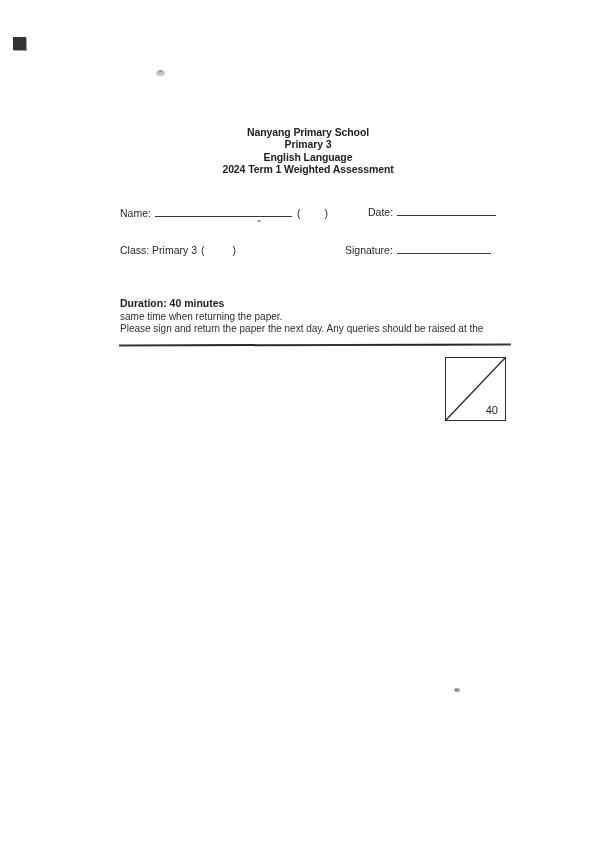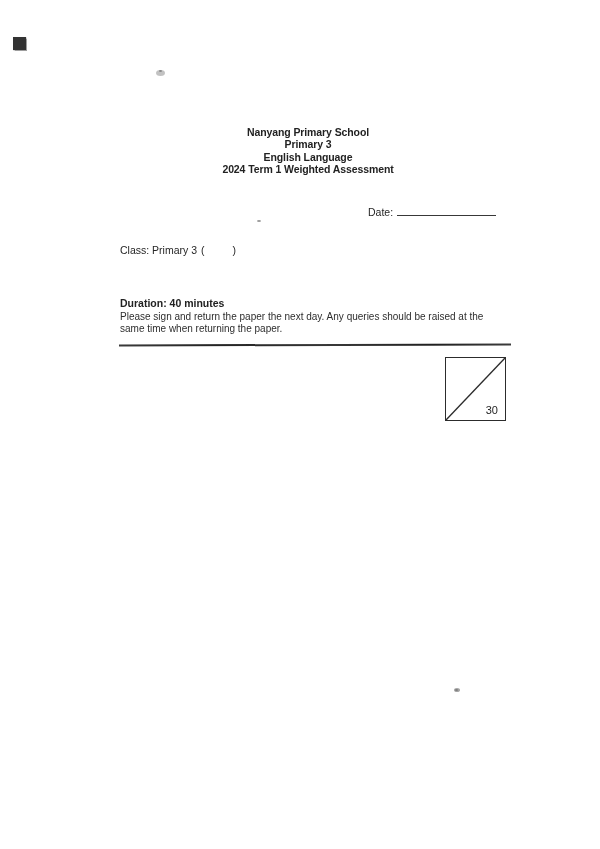--- a/index.html
+++ b/index.html
@@ -118,36 +118,42 @@
   <div class="artifact art-speck-underline"></div>
   <div class="artifact art-speck-bottom"></div>
 
   <div class="header">
     <div>Nanyang Primary School</div>
     <div>Primary 3</div>
     <div>English Language</div>
     <div>2024 Term 1 Weighted Assessment</div>
   </div>
 
+  <div class="name-group">
+    <span class="field-label">Name:</span><span class="blank-line"></span><span class="paren">(</span><span class="paren-gap"></span><span class="paren">)</span>
+  </div>
   <div class="date-group">
     <span class="field-label">Date:</span><span class="blank-line"></span>
   </div>
 
   <div class="class-group">
     <span class="field-label">Class: Primary 3</span><span class="paren">(</span><span class="paren-gap"></span><span class="paren">)</span>
   </div>
+  <div class="signature-group">
+    <span class="field-label">Signature:</span><span class="blank-line"></span>
+  </div>
 
   <div class="instructions">
     <div class="duration-heading">Duration: 40 minutes</div>
+    <span class="note-line">same time when returning the paper.</span>
     <span class="note-line">Please sign and return the paper the next day. Any queries should be raised at the</span>
-    <span class="note-line">same time when returning the paper.</span>
   </div>
 
   <div class="divider"></div>
 
   <div class="marks-box">
     <svg viewBox="0 0 100 100" preserveAspectRatio="none">
       <line x1="0" y1="100" x2="100" y2="0" stroke="#2c2c2c" stroke-width="1.4" vector-effect="non-scaling-stroke"></line>
     </svg>
-    <span class="marks-total">30</span>
+    <span class="marks-total">40</span>
   </div>
 
 </div>
 
 </body></html>

